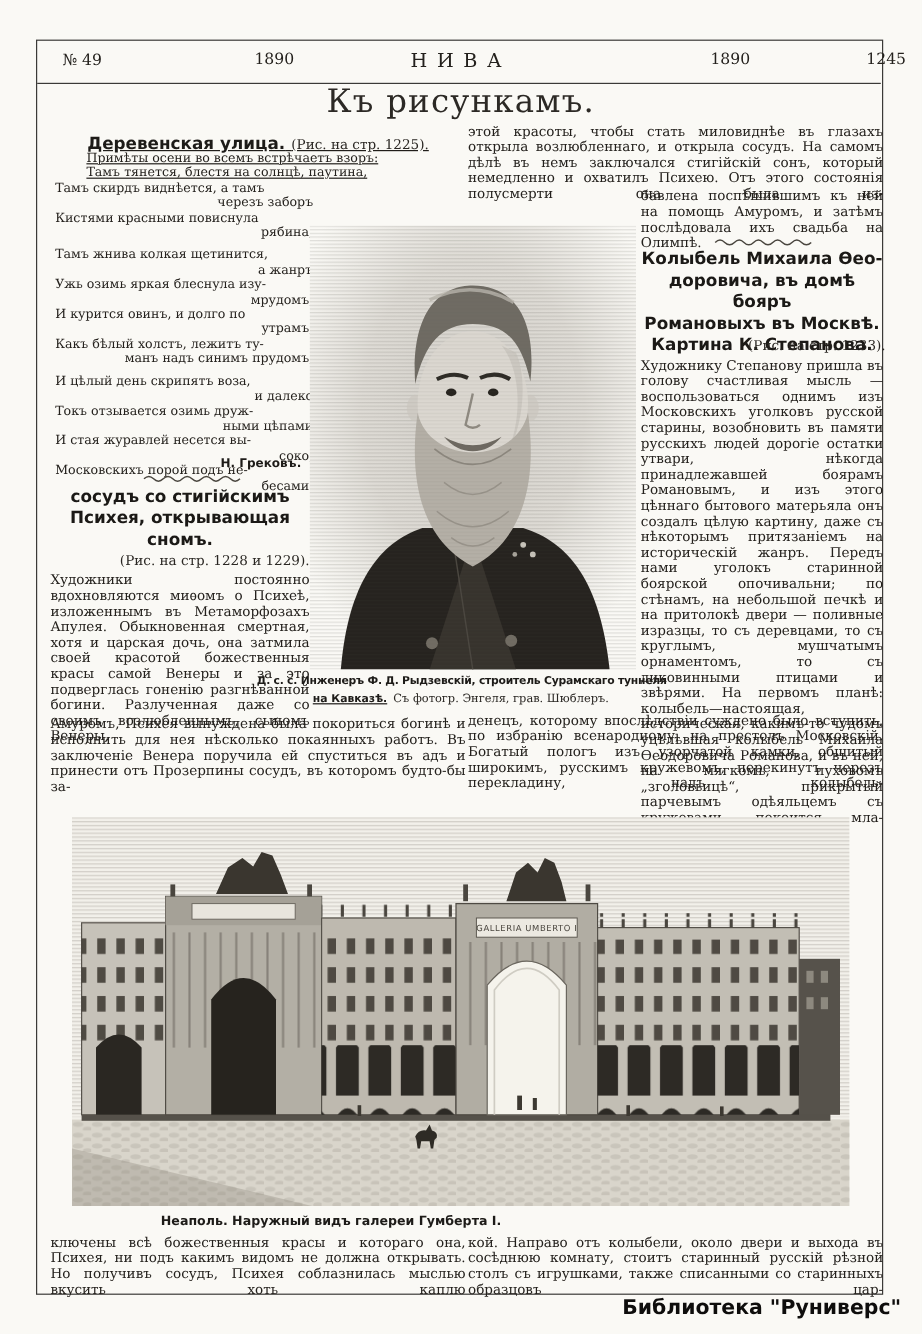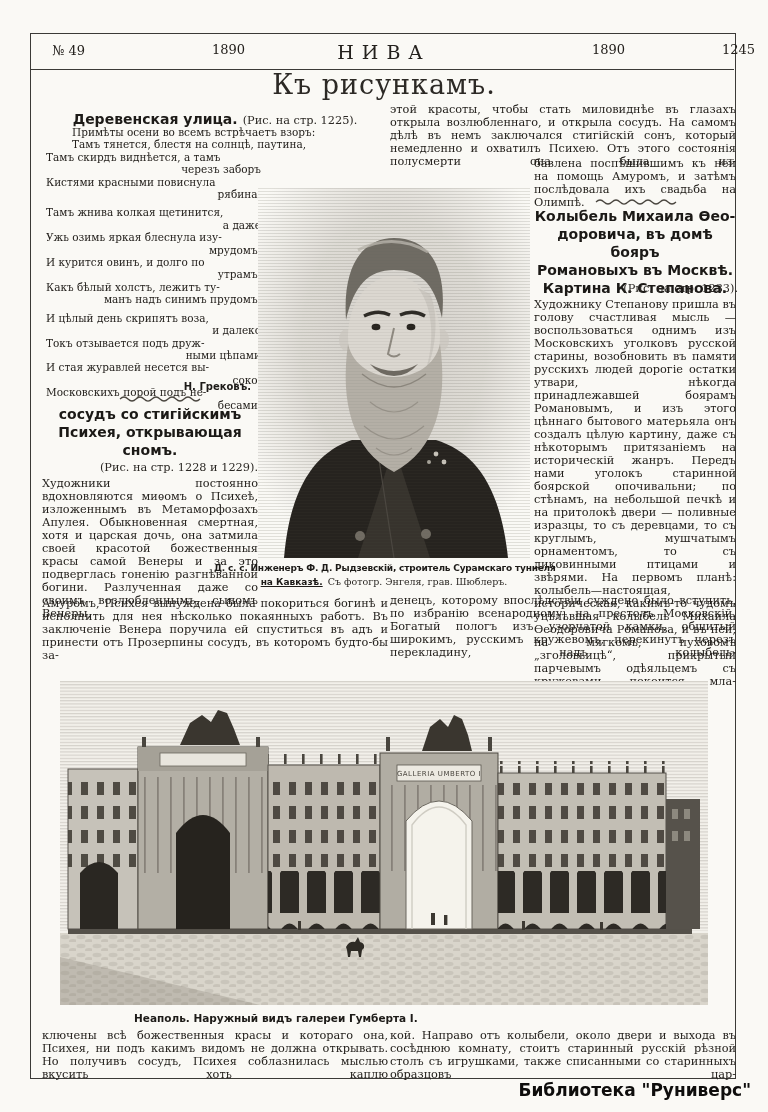--- a/index.html
+++ b/index.html
@@ -2,32 +2,32 @@
 <html><head>
 <meta charset="utf-8">
 <style>
   html,body{margin:0;padding:0;}
   body{width:768px;height:1112px;background:#f7f6f2;font-family:"DejaVu Serif",serif;color:#211e1a;overflow:hidden;}
   .page{position:relative;width:768px;height:1112px;background:#faf9f5;padding-left:31px;}
   .frame{position:absolute;left:30px;top:33px;width:704px;height:1044px;border:1.5px solid #3b3a37;}
   .hd{position:absolute;font:13px "DejaVu Serif",serif;color:#24211d;white-space:nowrap;}
   .hd.issue{left:52px;top:43px;}
   .hd.yl{left:212px;top:42px;}
-  .hd.masthead{left:0;top:41px;width:768px;text-align:center;letter-spacing:8px;font-size:19px;}
+  .hd.masthead{left:0;top:41px;width:768px;text-align:center;letter-spacing:8px;font-size:16px;}
   .hd.yr{left:592px;top:42px;}
   .hd.pn{right:44px;top:42px;}
   .hrule{position:absolute;left:31px;top:69px;width:703px;border-top:1.4px solid #3b3a37;}
   .title{position:absolute;left:0;top:70px;width:768px;text-align:center;font:400 27px/30px "DejaVu Serif",serif;color:#2c2925;letter-spacing:1px;}
-  .h1row{position:absolute;left:42px;top:109px;width:346px;text-align:center;white-space:nowrap;}
+  .h1row{position:absolute;left:42px;top:109px;width:346px;text-align:center;white-space:nowrap;text-decoration:underline;}
   .h1{font:bold 14px "DejaVu Sans",sans-serif;color:#1d1b18;}
   .ref{font:11.3px "DejaVu Serif",serif;color:#2a2723;}
   .refline{position:absolute;text-align:right;font:11.3px "DejaVu Serif",serif;color:#2a2723;}
   .poem{position:absolute;left:46px;top:126px;width:215px;}
   .pl{font:10.5px/12.4px "DejaVu Serif",serif;color:#24211d;white-space:nowrap;}
-  .pl.indent{padding-left:26px;}
+  .pl.indent{padding-left:26px;text-decoration:underline;}
   .pl.carry{text-align:right;}
   .pl.gap{height:6px;}
   .sig{position:absolute;left:46px;top:381px;width:205px;text-align:right;font:bold 10px "DejaVu Sans",sans-serif;color:#1d1b18;}
   .squiggle{position:absolute;}
   .hblock{position:absolute;}
   .hline{text-align:center;font:bold 14px/18px "DejaVu Sans",sans-serif;color:#1b1916;}
   .p{position:absolute;font:11.3px/13px "DejaVu Serif",serif;text-align:justify;color:#24211d;}
   .p.cont{text-align-last:justify;}
   .caption{position:absolute;left:214px;top:563px;width:340px;text-align:center;line-height:13px;}
   .cap1{font:bold 9px "DejaVu Sans",sans-serif;letter-spacing:-0.2px;color:#1d1b18;white-space:nowrap;}
@@ -59,31 +59,31 @@
   </div>
   <div class="poem">
       <div class="pl indent">Примѣты осени во всемъ встрѣчаетъ взоръ:</div>
       <div class="pl indent">Тамъ тянется, блестя на солнцѣ, паутина,</div>
       <div class="pl main">Тамъ скирдъ виднѣется, а тамъ</div>
       <div class="pl carry">черезъ заборъ</div>
       <div class="pl main">Кистями красными повиснула</div>
       <div class="pl carry">рябина;</div>
       <div class="pl gap"></div>
       <div class="pl main">Тамъ жнива колкая щетинится,</div>
-      <div class="pl carry">а даже</div>
+      <div class="pl carry">а жанръ</div>
       <div class="pl main">Ужь озимь яркая блеснула изу-</div>
       <div class="pl carry">мрудомъ,</div>
       <div class="pl main">И курится овинъ, и долго по</div>
       <div class="pl carry">утрамъ,</div>
       <div class="pl main">Какъ бѣлый холстъ, лежитъ ту-</div>
       <div class="pl carry">манъ надъ синимъ прудомъ,</div>
       <div class="pl gap"></div>
       <div class="pl main">И цѣлый день скрипятъ воза,</div>
       <div class="pl carry">и далеко</div>
-      <div class="pl main">Токъ отзывается подъ друж-</div>
+      <div class="pl main">Токъ отзывается озимь друж-</div>
       <div class="pl carry">ными цѣпами</div>
       <div class="pl main">И стая журавлей несется вы-</div>
       <div class="pl carry">соко,</div>
       <div class="pl main">Московскихъ порой подъ не-</div>
       <div class="pl carry">бесами.</div>
     </div>
   <div class="sig">Н. Грековъ.</div>
 
   <svg class="squiggle" style="left:118px;top:395px" width="84" height="7" viewBox="0 0 84 7">
     <path d="M2,4 q4,-4 8,0 t8,0 t8,0 t8,0 t8,0 t8,0 t8,0 t8,0 t8,0 t8,0" stroke="#4a463f" stroke-width="1.2" fill="none"></path>

